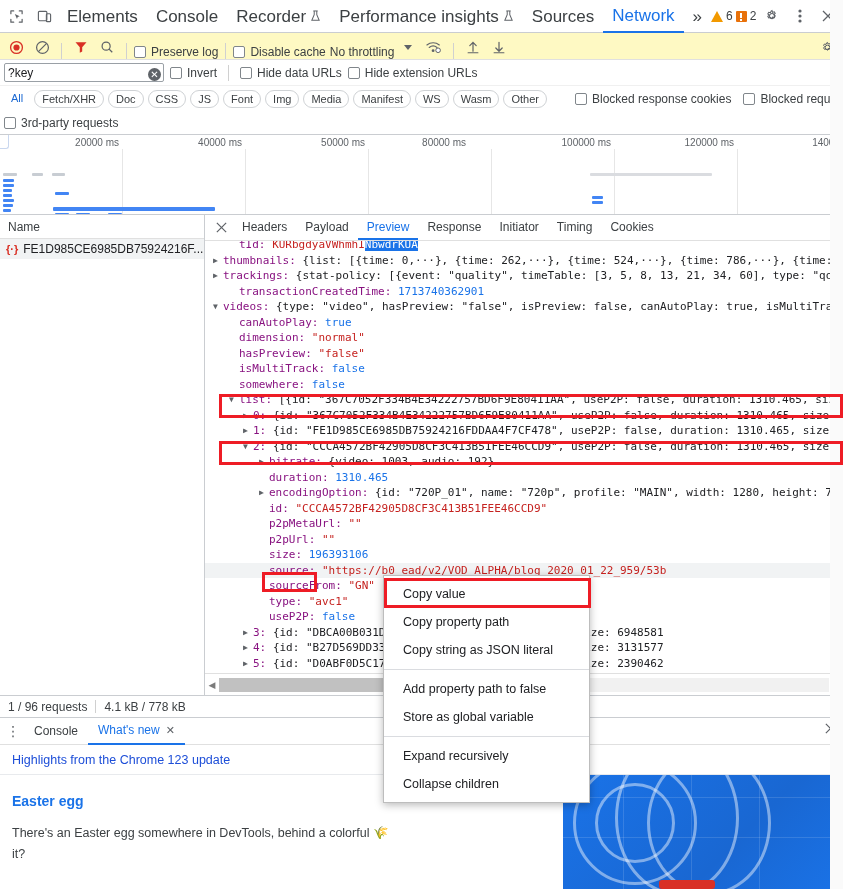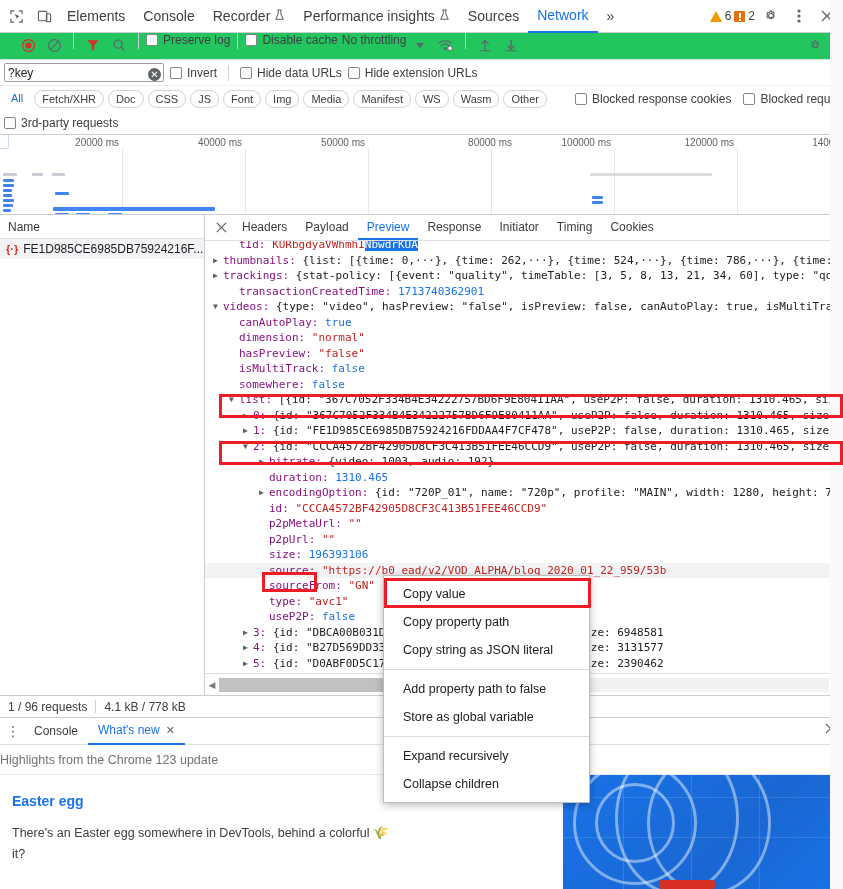--- a/index.html
+++ b/index.html
@@ -19,21 +19,21 @@
     height: 33px; display: flex; align-items: center;
     border-bottom: 1px solid #cacdd1;
     background: #ffffff; padding: 0 2px;
   }
   .tb-icon {
     width: 28px; height: 28px; display: flex; align-items: center;
     justify-content: center; color: #5f6368; flex: 0 0 auto;
   }
   .tb-tab {
     padding: 0 9px; height: 31px; line-height: 31px;
-    font-size: 14px; color: #3c4043; white-space: nowrap;
+    font-size: 17px; color: #3c4043; white-space: nowrap;
     display: flex; align-items: center; gap: 4px;
   }
   .tb-tab.active { color: #1a73e8; border-bottom: 2px solid #1a73e8; height: 33px; line-height: 33px;}
   .tb-sep { flex: 1 1 auto; }
   .warn-group { display: flex; align-items: center; gap: 3px; margin-right: 2px; }
   .warn-count, .err-count { font-size: 12px; color: #3c4043; }
   .tri-warn {
     width: 0; height: 0; border-left: 6px solid transparent;
     border-right: 6px solid transparent; border-bottom: 11px solid #f29900;
   }
@@ -45,23 +45,23 @@
     content: ""; position: absolute; left: 4.5px; top: 2px;
     width: 2px; height: 5px; background: #fff;
   }
   .sq-err::before {
     content: ""; position: absolute; left: 4.5px; top: 8px;
     width: 2px; height: 2px; background: #fff;
   }
 
   
   .nettoolbar {
-    height: 27px; display: flex; align-items: flex-start;
-    border-bottom: 1px solid #e0e0e0; padding: 0 16px; gap: 2px;
-    background: #22c55e;
+    height: 27px; display: flex; align-items: flex-end;
+    border-bottom: 1px solid #e0e0e0; padding: 0 4px; gap: 2px;
+    background: #fef9c3;
   }
   .ntb-btn {
     width: 24px; height: 24px; display: flex; align-items: center;
     justify-content: center; color: #5f6368;
   }
   .vsep { width: 1px; height: 16px; background: #d0d0d0; margin: 0 5px; }
   .chk-label { display: flex; align-items: center; gap: 5px; font-size: 12px; color: #3c4043; white-space: nowrap;}
   .cbox {
     width: 12px; height: 12px; border: 1px solid #80868b;
     border-radius: 2px; background: #fff; flex: 0 0 auto;
@@ -203,21 +203,21 @@
     height: 27px; display: flex; align-items: center; padding-left: 2px;
     border-bottom: 1px solid #e0e0e0; position: relative;
   }
   .dots-v { width: 22px; text-align: center; color: #5f6368; font-size: 14px; line-height: 1;}
   .dr-tab { padding: 0 10px; height: 26px; line-height: 26px; font-size: 12px; color: #3c4043; display:flex; align-items:center; gap:6px;}
   .dr-tab.active { color: #1a73e8; border-bottom: 2px solid #1a73e8; height: 27px; line-height: 27px;}
   .dr-close-right { position: absolute; right: 6px; top: 4px; color: #5f6368; }
 
   .whatsnew-hdr {
     height: 30px; line-height: 30px; font-size: 12.5px;
-    color: #737373; border-bottom: 1px solid #e8eaed;
+    padding-left: 12px; color: #1d4ed8; border-bottom: 1px solid #e8eaed;
   }
   .wn-body { position: relative; padding: 18px 12px 0 12px; }
   .wn-title { color: #1a73e8; font-size: 14px; font-weight: bold; margin-bottom: 14px;}
   .wn-text { font-size: 12.5px; color: #3c4043; line-height: 21px; max-width: 390px;}
   .wn-img {
     position: absolute; right: 0; bottom: -30px; width: 280px; height: 120px;
     background: linear-gradient(135deg,#1a73e8 0%, #1967d2 60%, #1a73e8 100%);
     overflow: hidden;
   }
   .wn-img .ring {
@@ -443,21 +443,21 @@
     <div class="ov-ruler">
       <div class="ov-gridline" style="left:122px"></div>
       <div class="ov-gridline" style="left:245px"></div>
       <div class="ov-gridline" style="left:368px"></div>
       <div class="ov-gridline" style="left:491px"></div>
       <div class="ov-gridline" style="left:614px"></div>
       <div class="ov-gridline" style="left:737px"></div>
       <div class="ov-label" style="left:122px">20000 ms</div>
       <div class="ov-label" style="left:245px">40000 ms</div>
       <div class="ov-label" style="left:368px">50000 ms</div>
-      <div class="ov-label" style="left:515px">80000 ms</div>
+      <div class="ov-label" style="left:469px">80000 ms</div>
       <div class="ov-label" style="left:614px">100000 ms</div>
       <div class="ov-label" style="left:737px">120000 ms</div>
       <div class="ov-label" style="left:843px">14000</div>
     </div>
     <div>
       <div class="ov-bar" style="left:3px;top:38px;width:14px;background:#c8cdd3"></div>
       <div class="ov-bar" style="left:32px;top:38px;width:11px;background:#c8cdd3"></div>
       <div class="ov-bar" style="left:52px;top:38px;width:13px;background:#c8cdd3"></div>
       <div class="ov-bar" style="left:3px;top:44px;width:11px;background:#4285f4"></div>
       <div class="ov-bar" style="left:3px;top:49px;width:11px;background:#4285f4"></div>

